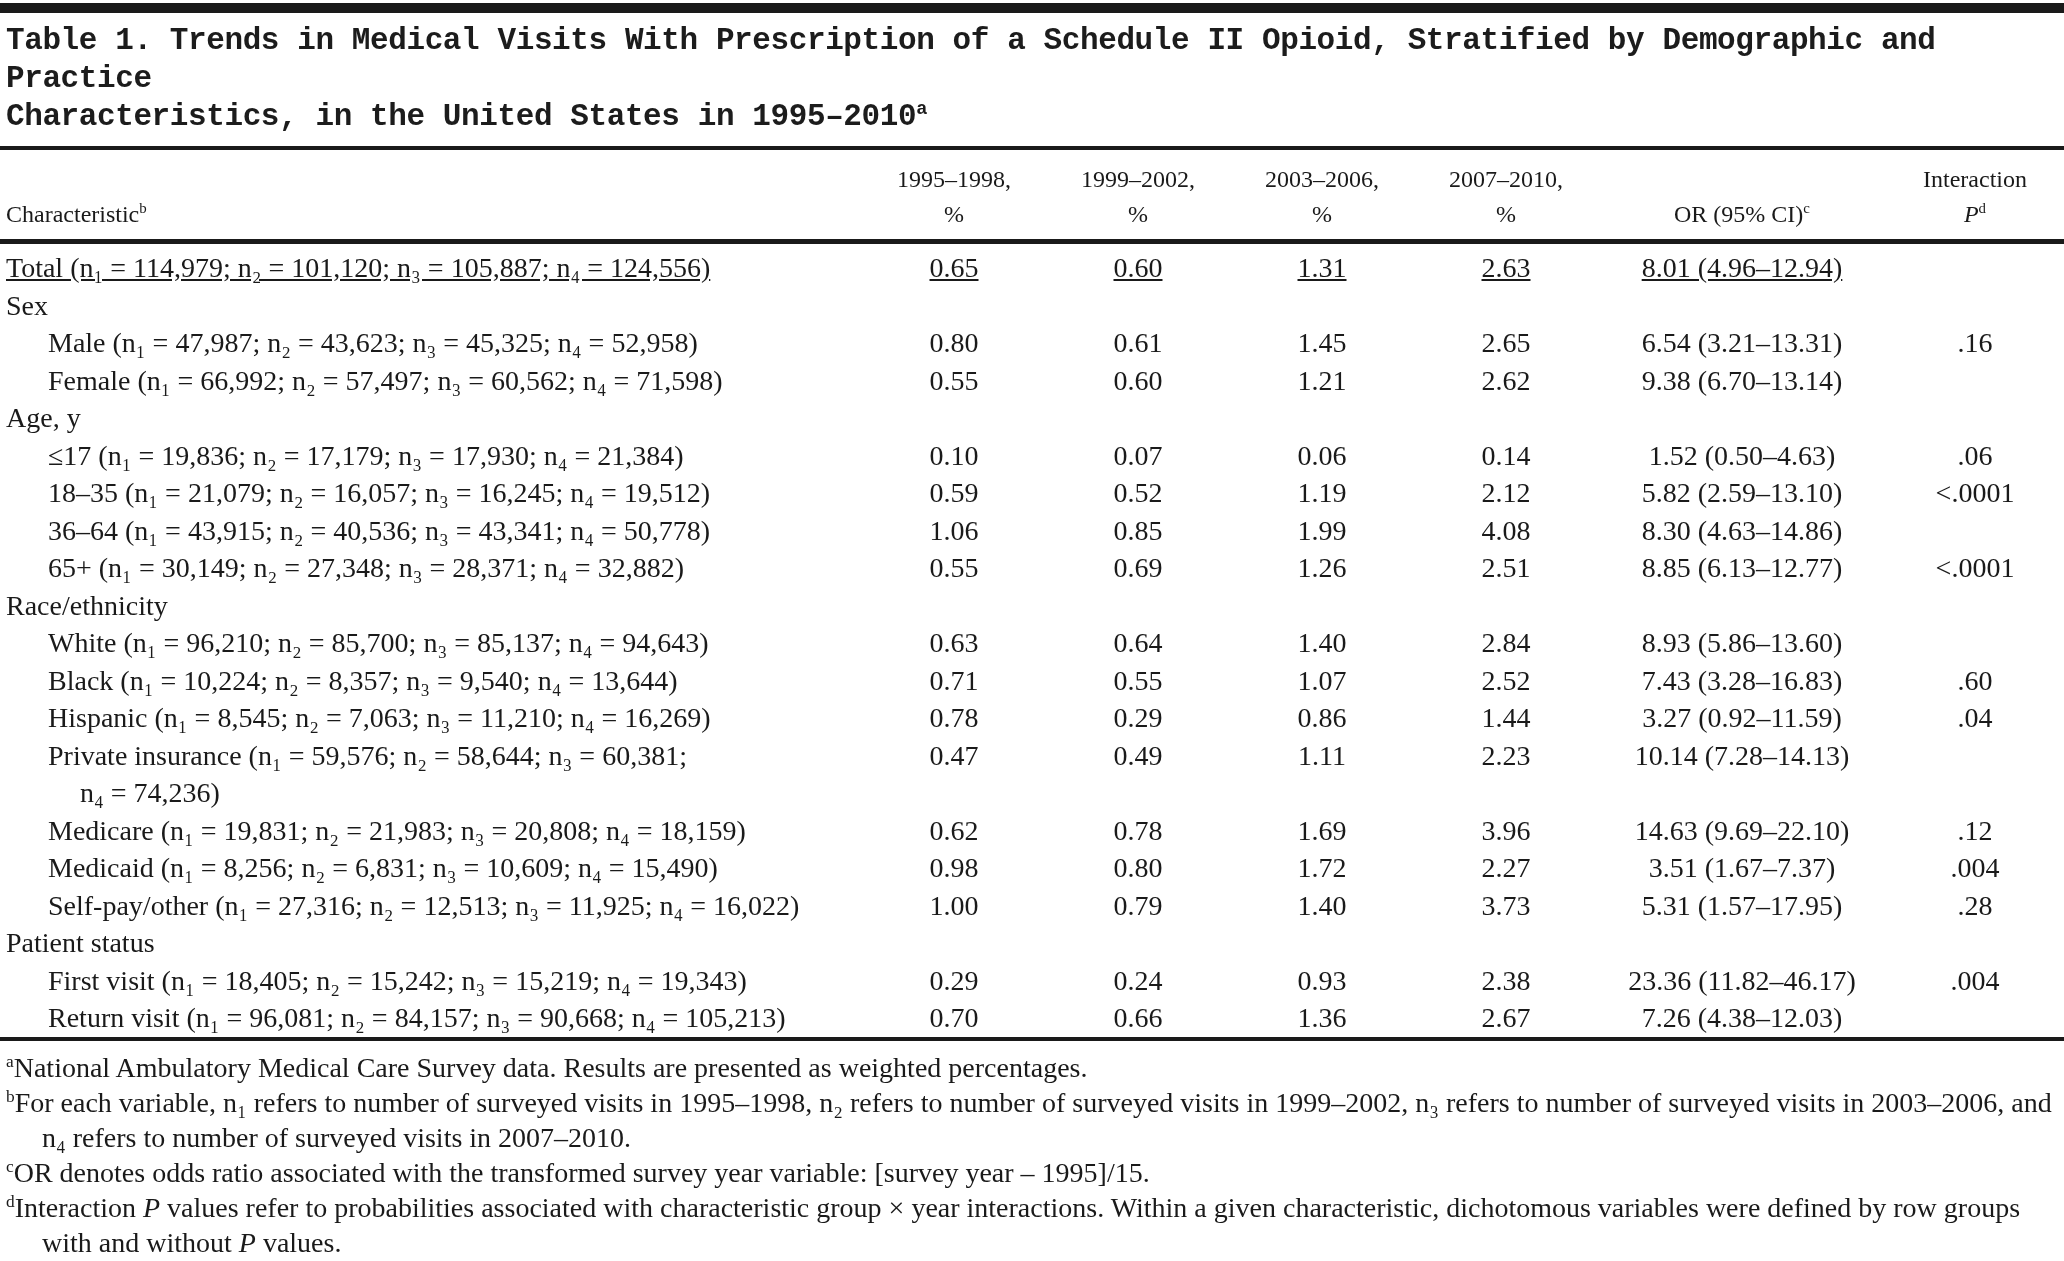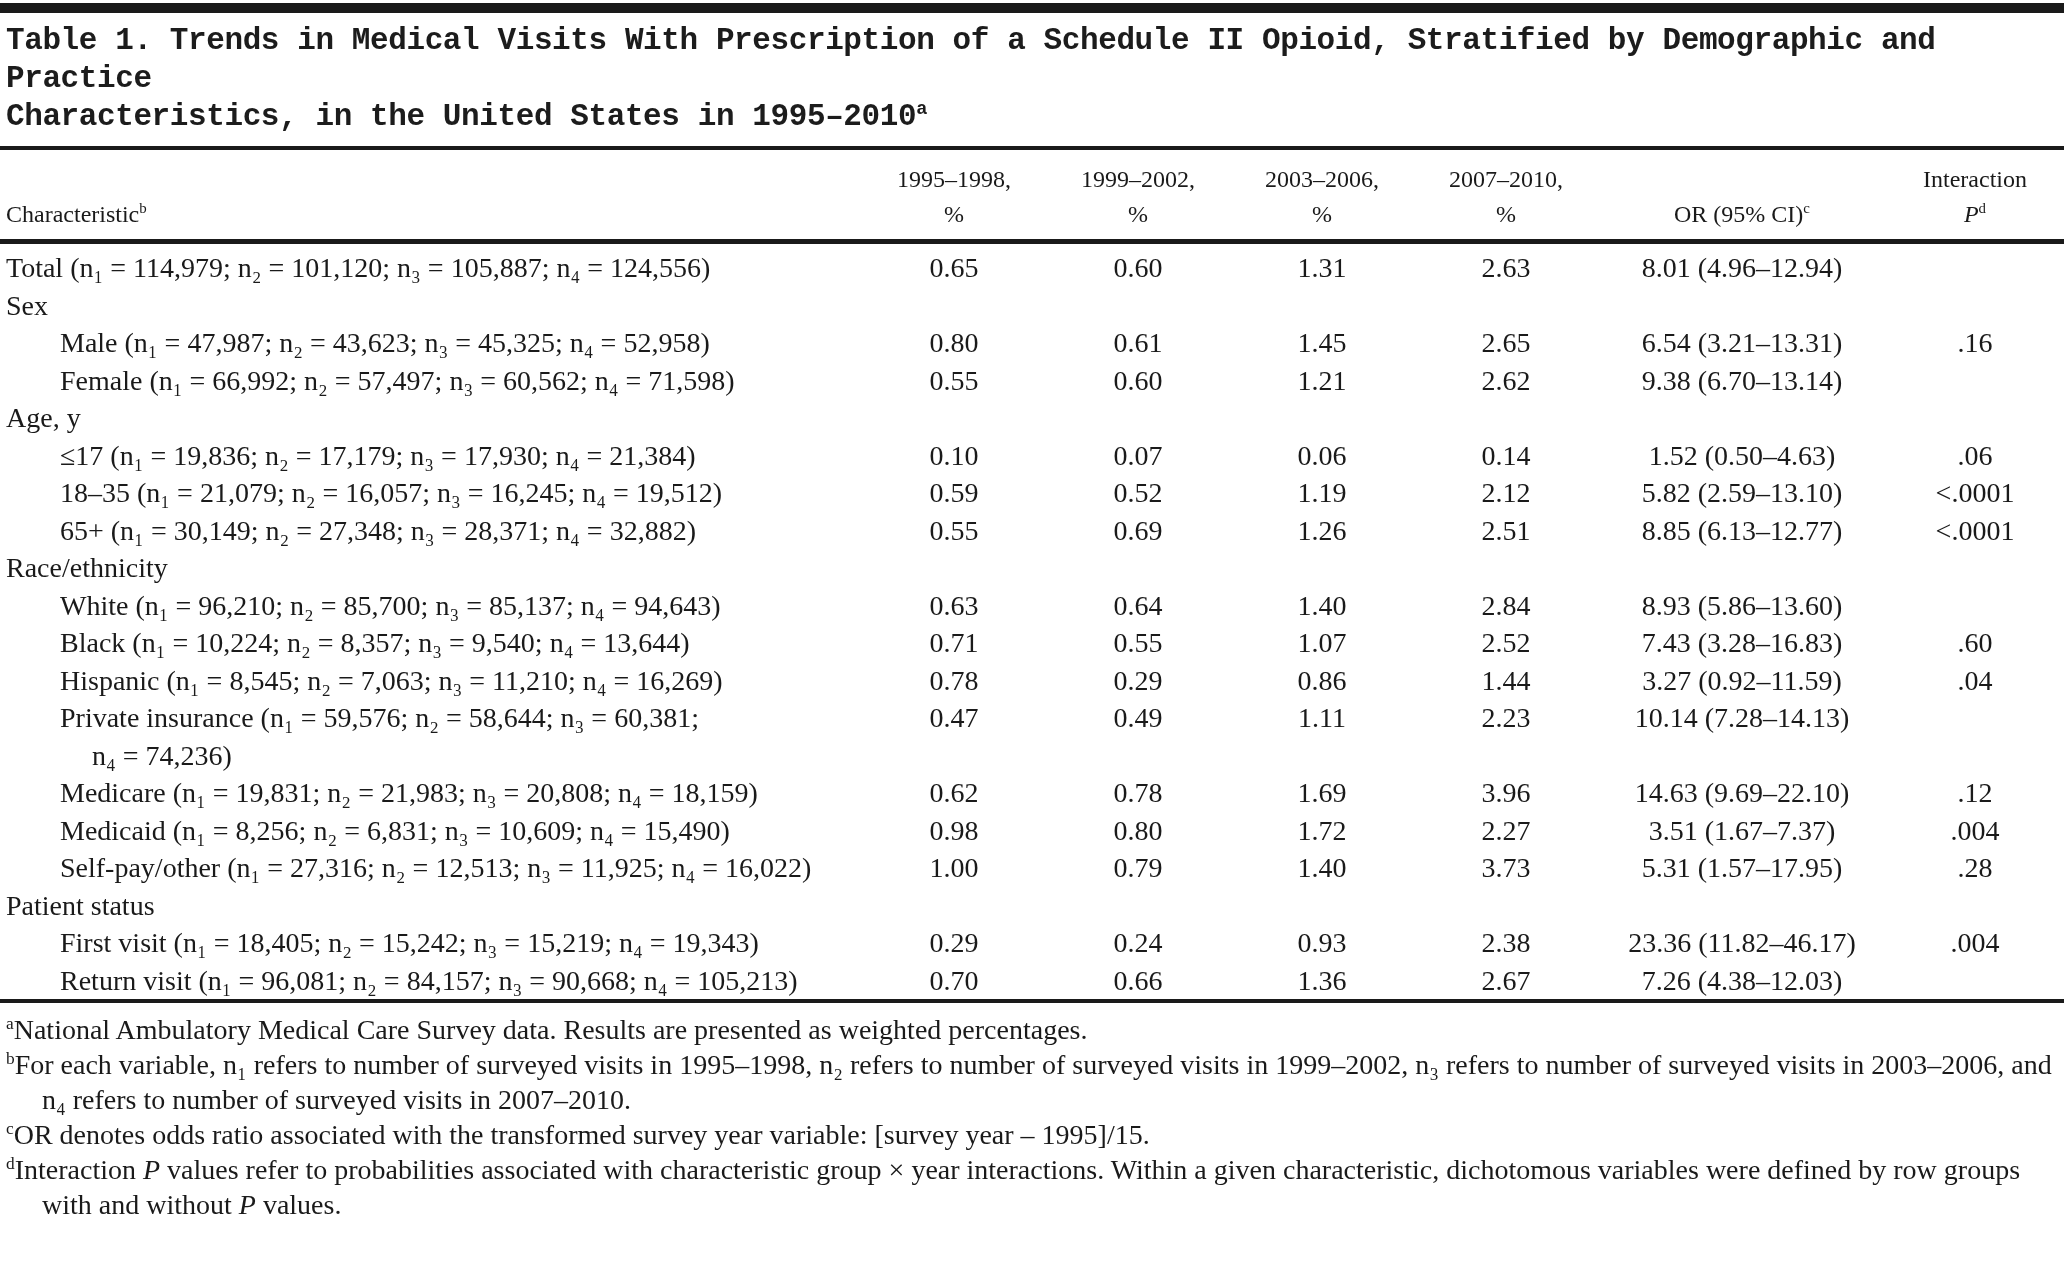--- a/index.html
+++ b/index.html
@@ -19,24 +19,24 @@
     border-top:4px solid #1a1a1a; border-bottom:4px solid #1a1a1a;
   }
   thead th {
     font-weight:normal; vertical-align:bottom; font-size:24px; line-height:35px;
     padding:12px 0 7px 0; border-bottom:5px solid #1a1a1a;
   }
   th.char-h { text-align:left; padding-left:6px; }
   th.yr-h, th.or-h, th.int-h { text-align:center; }
   sup { font-size:62%; line-height:0; }
   tbody td { font-size:28px; line-height:37.5px; vertical-align:top; padding:0; }
-  tbody tr:first-child td { padding-top:5px; }
+  tbody tr:first-child td { padding-top:5px;text-decoration:underline; }
   td.num { text-align:center; }
   td.char-cell.flush, td.char-cell.group { padding-left:6px; }
-  td.char-cell.indent { padding-left:60px; }
+  td.char-cell.indent { padding-left:48px; }
   .cont { margin-left:32px; }
   .footnotes { font-size:28px; line-height:35px; padding:9px 12px 0 6px; }
   .fn { padding-left:36px; text-indent:-36px; }
 </style>
 </head>
 <body>
 
 <div>
   <div class="top-bar"></div>
 
@@ -139,20 +139,29 @@
         <tr>
       <td class="char-cell indent"><span class="lbl">18–35 (n₁ = 21,079; n₂ = 16,057; n₃ = 16,245; n₄ = 19,512)</span></td>
       <td class="num">0.59</td>
       <td class="num">0.52</td>
       <td class="num">1.19</td>
       <td class="num">2.12</td>
       <td class="num">5.82 (2.59–13.10)</td>
       <td class="num">&lt;.0001</td>
     </tr>
         <tr>
+      <td class="char-cell indent"><span class="lbl">36–64 (n₁ = 43,915; n₂ = 40,536; n₃ = 43,341; n₄ = 50,778)</span></td>
+      <td class="num">1.06</td>
+      <td class="num">0.85</td>
+      <td class="num">1.99</td>
+      <td class="num">4.08</td>
+      <td class="num">8.30 (4.63–14.86)</td>
+      <td class="num"></td>
+    </tr>
+        <tr>
       <td class="char-cell indent"><span class="lbl">65+ (n₁ = 30,149; n₂ = 27,348; n₃ = 28,371; n₄ = 32,882)</span></td>
       <td class="num">0.55</td>
       <td class="num">0.69</td>
       <td class="num">1.26</td>
       <td class="num">2.51</td>
       <td class="num">8.85 (6.13–12.77)</td>
       <td class="num">&lt;.0001</td>
     </tr>
         <tr>
       <td class="char-cell group"><span class="lbl">Race/ethnicity</span></td>

